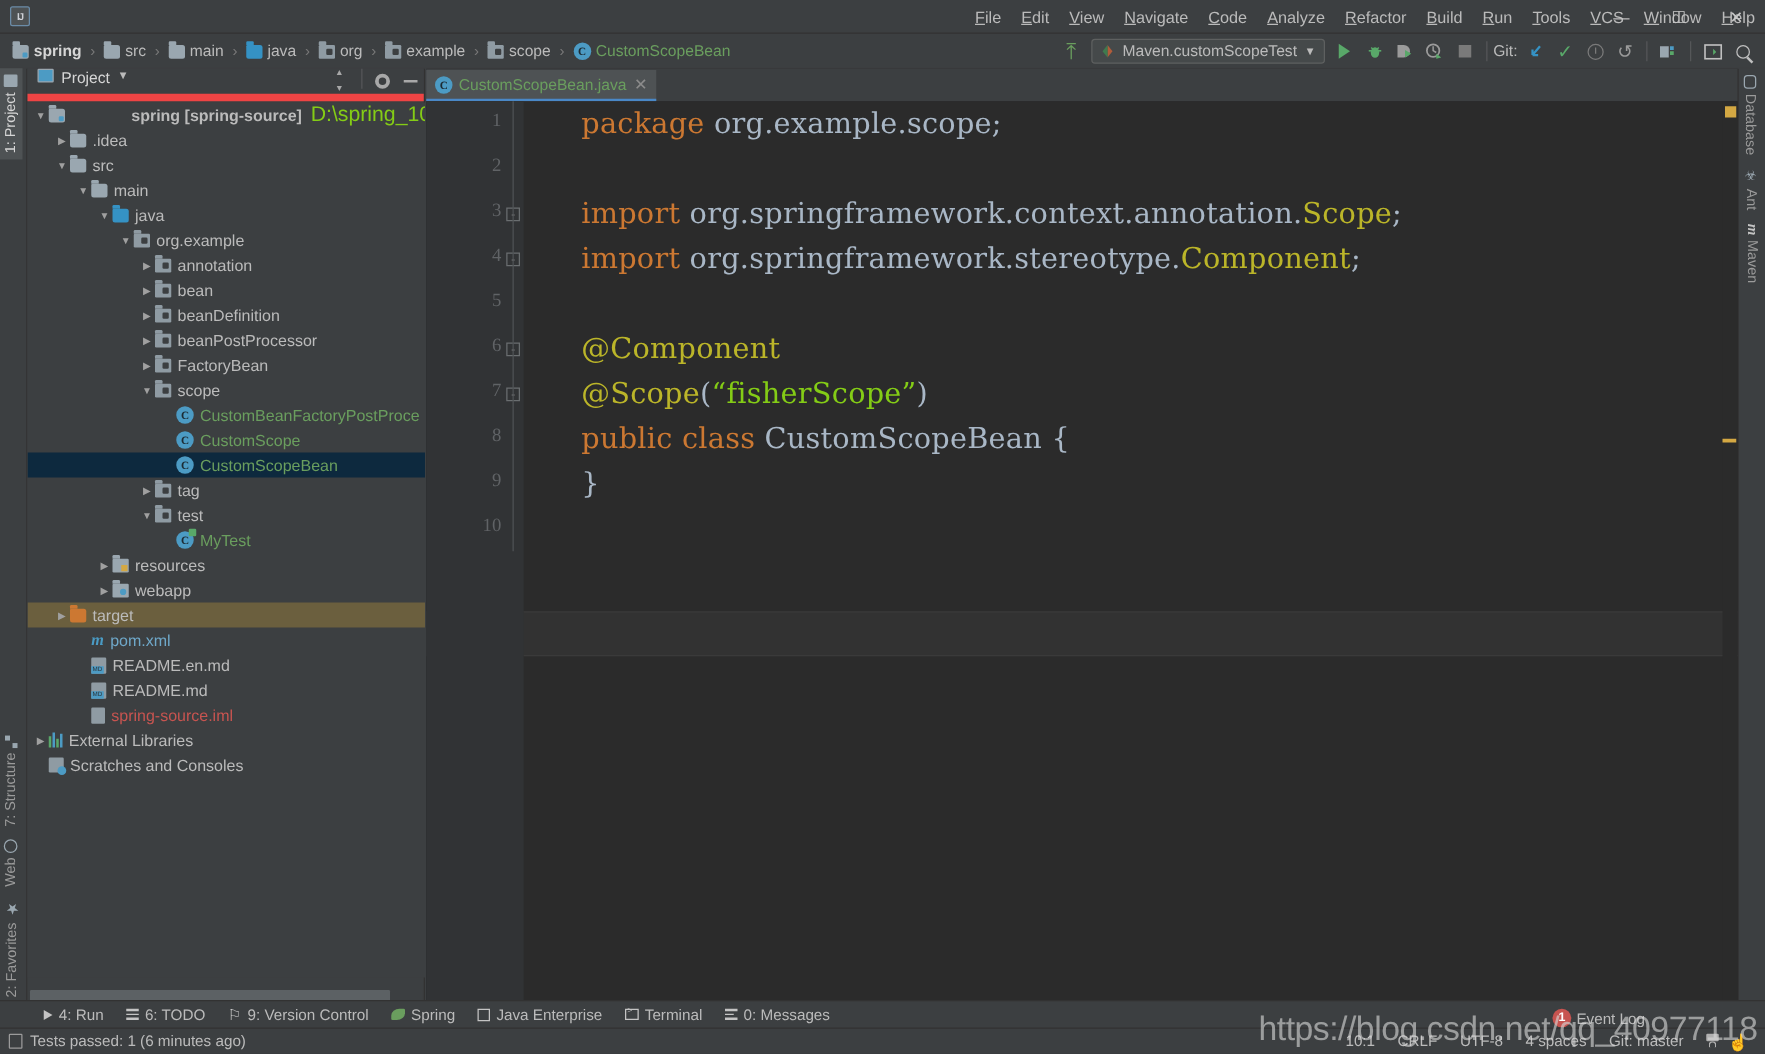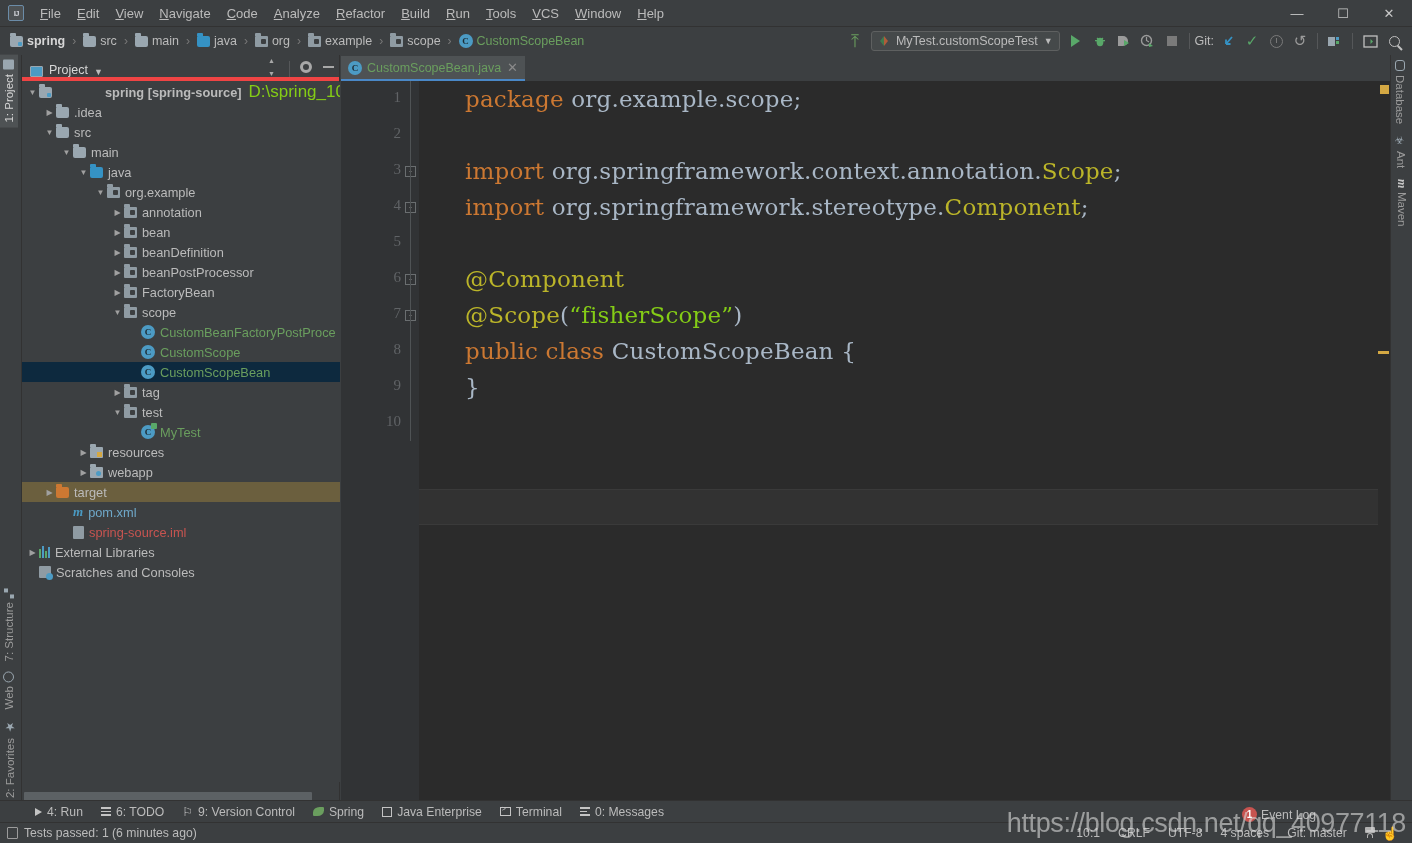--- a/index.html
+++ b/index.html
@@ -10,20 +10,21 @@
     overflow: hidden;
     -webkit-font-smoothing: antialiased;
   }
   body { position: relative; color: #bbbbbb; font-size: 12px; }
 
   
   #titlebar {
     position: absolute; left: 0; top: 0; width: 1412px; height: 27px;
     background: #3c3f41; display: flex; align-items: center;
     border-bottom: 1px solid #323232;
+    justify-content: space-between;
   }
   #app-logo {
     width: 16px; height: 16px; margin-left: 8px; margin-right: 8px;
     border: 1px solid #6b8ca8; background: #4e5254; border-radius: 2px;
     font-size: 8px; color: #ced0d6; display: flex; align-items: center; justify-content: center;
     font-weight: bold; letter-spacing: -1px;
   }
   .menu-item {
     padding: 3px 8px; color: #bbbbbb; font-size: 13px; cursor: default; white-space: nowrap;
   }
@@ -118,22 +119,22 @@
   .mini-db { width: 10px; height: 11px; border: 1.4px solid #9aa7b0; border-radius: 3px; }
   .mini-ant { color: #9aa7b0; font-size: 11px; }
   .mini-m { color: #c4c4c4; font-size: 12px; font-style: italic; font-weight: bold; font-family: "Liberation Serif", serif; }
 
   
   #project-panel {
     position: absolute; left: 22px; top: 55px; width: 318px; height: 748px;
     background: #3c3f41; border-right: 1px solid #323232;
   }
   #pp-header {
-    height: 26px; display: flex; align-items: flex-end; background: #3c3f41;
-    border-bottom: 4px solid #ef4444;
+    height: 26px; display: flex; align-items: flex-start; background: #3c3f41;
+    border-bottom: 6px solid #ef4444;
   }
   #pp-header .ptitle { font-size: 12.5px; color: #d6d6d6; margin-left: 6px; }
   .pp-tool { width: 22px; height: 20px; display: flex; align-items: center; justify-content: center; }
   .gear {
     width: 12px; height: 12px; border-radius: 50%; border: 3px solid #a8a8a8;
     position: relative;
   }
   .gear::after { content:""; position:absolute; left: 2px; top: 2px; width: 2px; height: 2px; background: #3c3f41; }
   .collapse-ic { position: relative; width: 12px; height: 12px; }
   .collapse-ic::before { content:"▲"; position:absolute; top:-4px; left:1px; font-size: 7px; color:#a8a8a8;}
@@ -366,21 +367,21 @@
     </div>
   <div id="run-toolbar">
     <div class="tb-ic">
         <span class="tri-up-arrow">⤒</span>
       </div>
     <div id="run-config">
       <svg width="12" height="12" viewBox="0 0 12 12">
         <path d="M6 1 L10 6 L6 11 Z" fill="#b05c3a"></path>
         <path d="M6 1 L2 6 L6 11 Z" fill="#3f7a4e"></path>
       </svg>
-      <span class="cfg-label">MyTest.customScopeTest</span>
+      <span class="cfg-label">Maven.customScopeTest</span>
       <span style="font-size:9px;color:#bbb">▼</span>
     </div>
     <div class="tb-ic">
         <span class="tri-right"></span>
       </div>
     <div class="tb-ic">
       <svg width="14" height="14" viewBox="0 0 14 14">
         <ellipse cx="7" cy="8" rx="3.4" ry="4.2" fill="#59a869"></ellipse>
         <rect x="2" y="6" width="10" height="1.3" fill="#59a869"></rect>
         <path d="M4 4 L6 6 M10 4 L8 6" stroke="#59a869" stroke-width="1.2" fill="none"></path>
@@ -646,20 +647,34 @@
           <span class="ic ic-folder orange"></span>
         </span>
         <span class="tlabel">target</span>
       </div>
       <div class="tnode" style="padding-left: 38px;">
         <span class="twisty"></span>
         <span class="ticon">
           <span class="ic ic-mvn">m</span>
         </span>
         <span class="tlabel blue">pom.xml</span>
+      </div>
+      <div class="tnode" style="padding-left: 38px;">
+        <span class="twisty"></span>
+        <span class="ticon">
+          <span class="ic ic-md"></span>
+        </span>
+        <span class="tlabel">README.en.md</span>
+      </div>
+      <div class="tnode" style="padding-left: 38px;">
+        <span class="twisty"></span>
+        <span class="ticon">
+          <span class="ic ic-md"></span>
+        </span>
+        <span class="tlabel">README.md</span>
       </div>
       <div class="tnode" style="padding-left: 38px;">
         <span class="twisty"></span>
         <span class="ticon">
           <span class="ic ic-iml"></span>
         </span>
         <span class="tlabel red">spring-source.iml</span>
       </div>
       <div class="tnode" style="padding-left: 4px;">
         <span class="twisty">▶</span>

